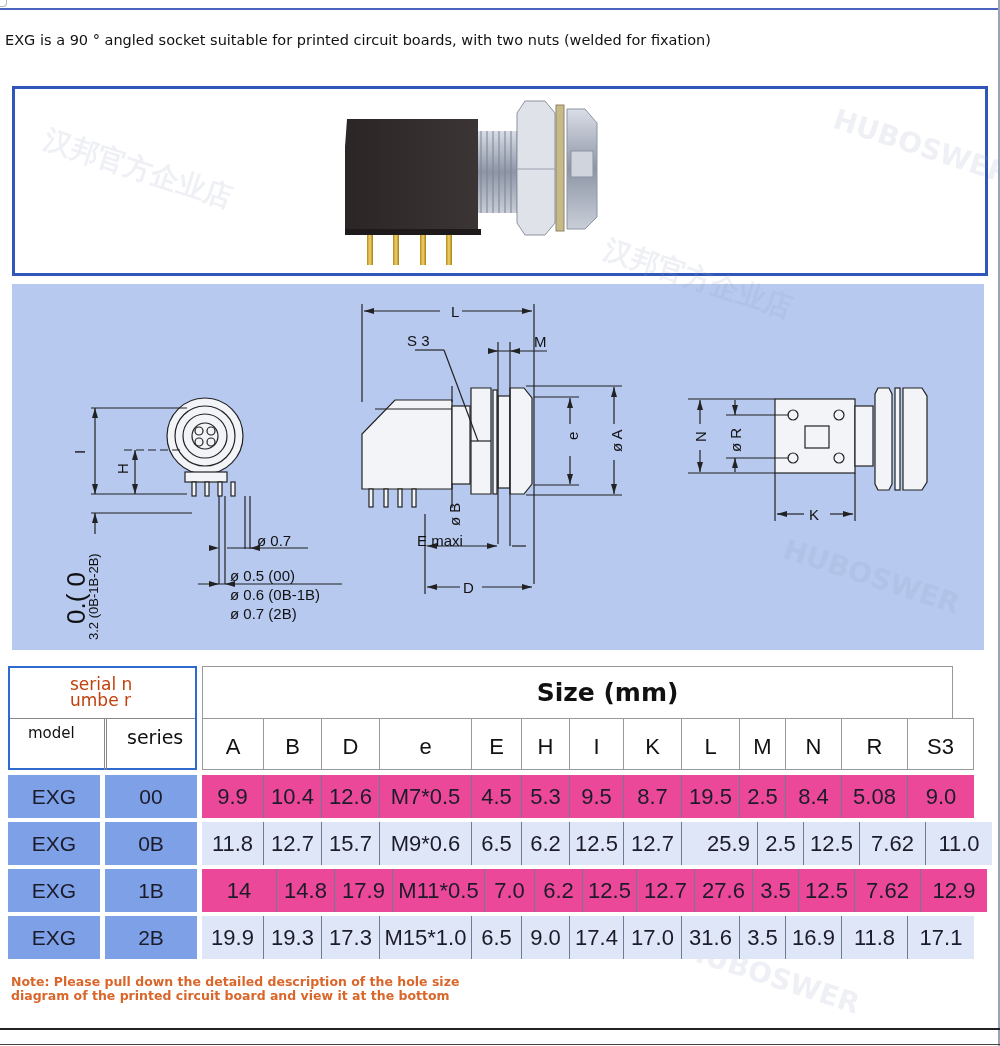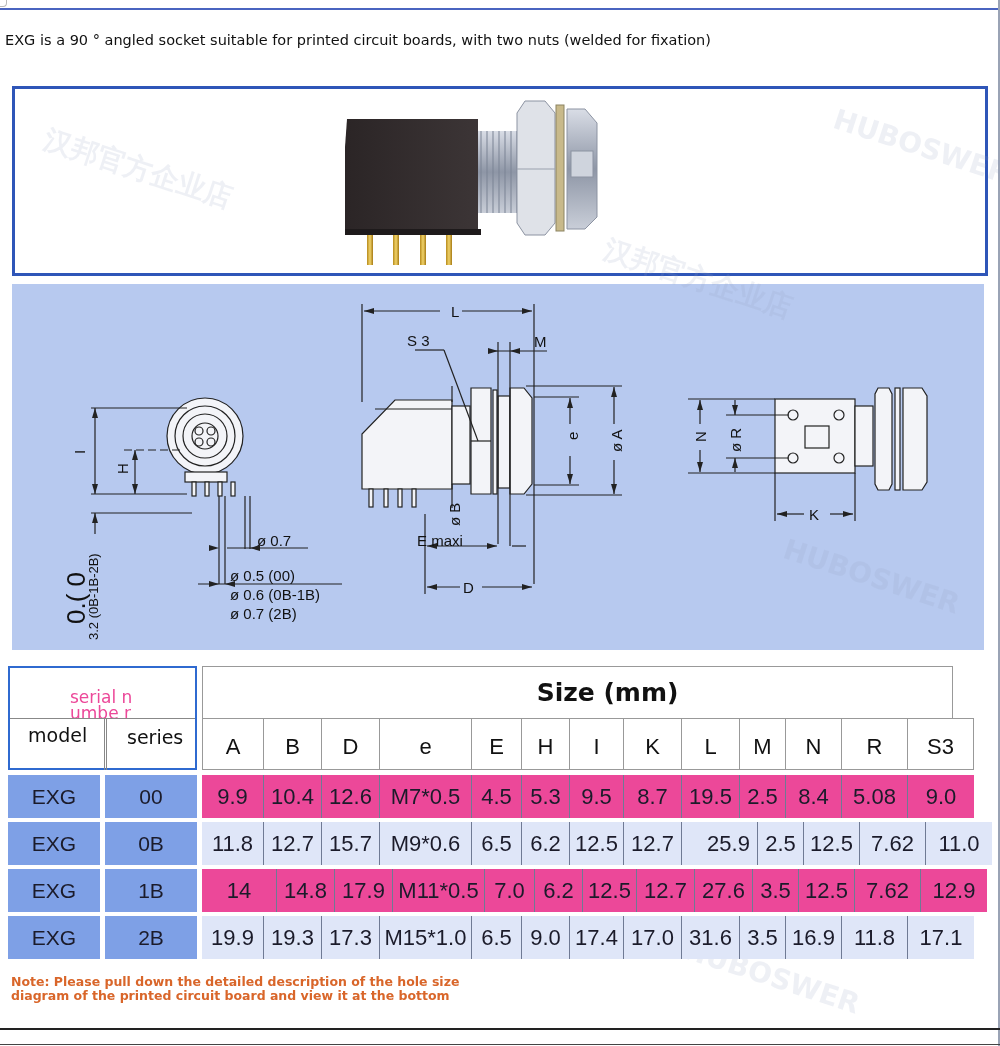--- a/index.html
+++ b/index.html
@@ -22,27 +22,27 @@
     position: absolute; left: 12px; top: 284px; width: 972px; height: 366px;
     background: #b7c9ef;
   }
   .drawing svg { position: absolute; left: 0; top: 0; }
   .dtext { font-family: "Liberation Sans", sans-serif; fill: #111; }
   .hdr-left {
     position: absolute; left: 8px; top: 666px; width: 189px; height: 104px;
     box-sizing: border-box; border: 2px solid #2f6ad0; background: #fff;
   }
   .hdr-left .serial {
-    position: absolute; left: 60px; top: 21px; width: 68px;
-    font-family: "DejaVu Sans", sans-serif; font-size: 17px; line-height: 16px; color: #ec4899;
+    position: absolute; left: 60px; top: 8px; width: 68px;
+    font-family: "DejaVu Sans", sans-serif; font-size: 17px; line-height: 16px; color: #c2410c;
     word-break: break-all;
   }
   .hdr-left .hline { position: absolute; left: 0; top: 50px; width: 100%; height: 1px; background: #888; }
   .hdr-left .vline { position: absolute; left: 94px; top: 50px; width: 3px; height: 52px; border-left: 1px solid #888; border-right: 1px solid #888; box-sizing: border-box; }
-  .hdr-left .model { position: absolute; left: 18px; top: 56px; font-family: "DejaVu Sans", sans-serif; font-size: 19px; }
+  .hdr-left .model { position: absolute; left: 18px; top: 56px; font-family: "DejaVu Sans", sans-serif; font-size: 15px; }
   .hdr-left .series { position: absolute; left: 117px; top: 58px; font-family: "DejaVu Sans", sans-serif; font-size: 19px; }
 
   .size-title {
     position: absolute; left: 202px; top: 666px; width: 751px; height: 52px;
     box-sizing: border-box; border: 1px solid #999; border-bottom: none; background: #fff;
     font-family: "DejaVu Sans", sans-serif; font-size: 25px; font-weight: 600;
     display: flex; align-items: center; justify-content: center; padding-left: 60px;
   }
   .colhdr { position: absolute; left: 202px; top: 718px; height: 52px; display: flex; }
   .colhdr div {

